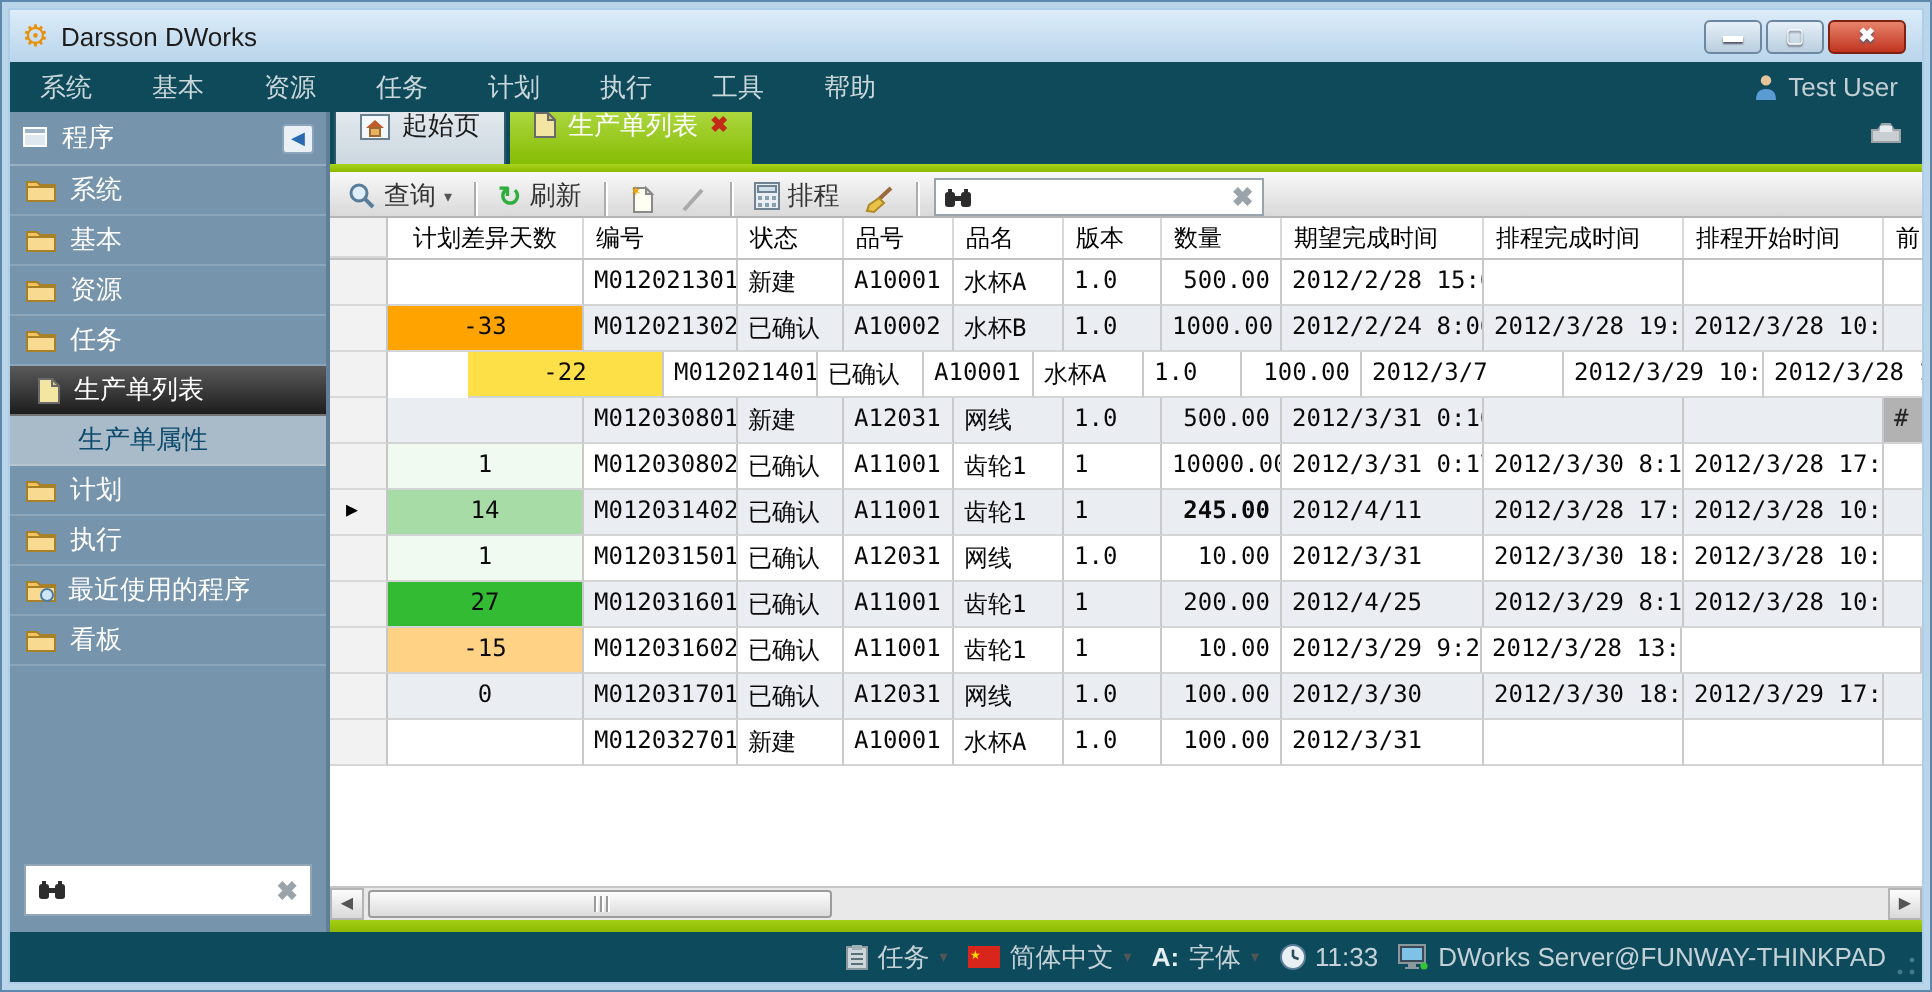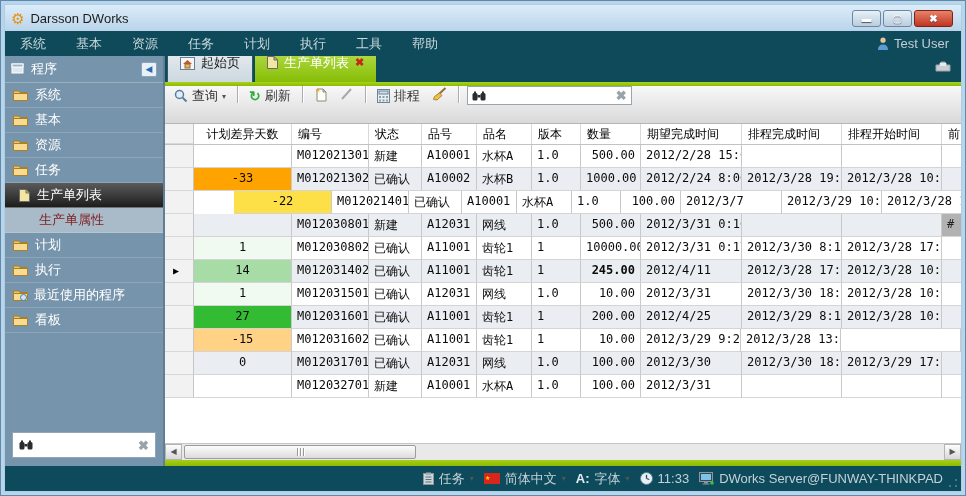--- a/index.html
+++ b/index.html
@@ -32,40 +32,40 @@
   .main{flex:1;display:flex;flex-direction:column;background:#fff;overflow:hidden;}
 
   
   .sb-header{height:27px;display:flex;align-items:center;padding:0 6px;color:#fff;font-size:13px;
     border-bottom:1px solid rgba(255,255,255,.25);}
   .sb-collapse{margin-left:auto;width:16px;height:15px;background:#e9f1f7;border:1px solid #8aa4ba;
     color:#2a6ab0;font-size:9px;line-height:13px;text-align:center;border-radius:2px;}
   .sb-item{height:25px;display:flex;align-items:center;gap:7px;padding:0 8px;color:#fff;font-size:13px;
     border-bottom:1px solid rgba(255,255,255,.16);cursor:default;}
   .sb-item.selected{background:linear-gradient(#5a5a5a,#1d1d1d);padding-left:14px;}
-  .sb-item.sub{background:#a9bbc9;color:#7f1d1d;padding-left:34px;}
+  .sb-item.sub{background:#a9bbc9;color:#0c4a6e;padding-left:34px;}
   .sb-fill{flex:1;}
   .sb-search{margin:6px 7px 8px 7px;height:26px;background:#fff;border:1px solid #93a6b6;
     display:flex;align-items:center;padding:0 6px;gap:5px;}
   .sb-search input{flex:1;border:none;outline:none;font-size:12px;min-width:10px;background:transparent;}
   .clear-x{color:#9aa2aa;font-weight:bold;font-size:13px;}
 
   
   .tabstrip{height:26px;background:#0e4a5a;display:flex;align-items:flex-end;padding-left:2px;position:relative;}
   .tab{height:39px;display:flex;align-items:center;gap:6px;padding:0 12px;font-size:13px;
     border-radius:3px 3px 0 0;margin-right:2px;}
   .tab.inactive{background:linear-gradient(#ecf1f5,#ccd7df);color:#1a1a1a;border:1px solid #2d5a6a;border-bottom:none;}
   .tab.active{background:linear-gradient(#bfe35a,#86bd05);color:#fff;}
   .tab-close{color:#c42a1a;font-weight:bold;font-size:11px;}
   .tray{position:absolute;right:10px;top:5px;}
   .greenline{height:4px;background:linear-gradient(#a8d31d,#8cba00);}
 
   
-  .toolbar{height:38px;background:linear-gradient(#f8f8f8,#d9d9d9);border-bottom:1px solid #b5b5b5;
-    display:flex;align-items:flex-start;padding:0 6px;gap:6px;font-size:13px;color:#333;}
+  .toolbar{height:23px;background:linear-gradient(#f8f8f8,#d9d9d9);border-bottom:1px solid #b5b5b5;
+    display:flex;align-items:flex-end;padding:0 6px;gap:6px;font-size:13px;color:#333;}
   .tbtn{display:flex;align-items:center;gap:4px;padding:1px 3px;}
   .tsep{width:1px;height:17px;background:#adadad;box-shadow:1px 0 0 #fff;margin:0 2px;}
   .caret{font-size:8px;color:#555;}
   .refresh-glyph{color:#2fae3e;font-weight:bold;font-size:14px;line-height:1;}
   .tb-search{width:165px;height:19px;background:#fff;border:1px solid #9aa4ad;display:flex;
     align-items:center;padding:0 4px;gap:4px;}
   .tb-search input{flex:1;border:none;outline:none;font-size:12px;min-width:5px;background:transparent;}
 
   
   .grid{flex:1;overflow:hidden;background:#fff;position:relative;font-family:"DejaVu Sans Mono",monospace;}

